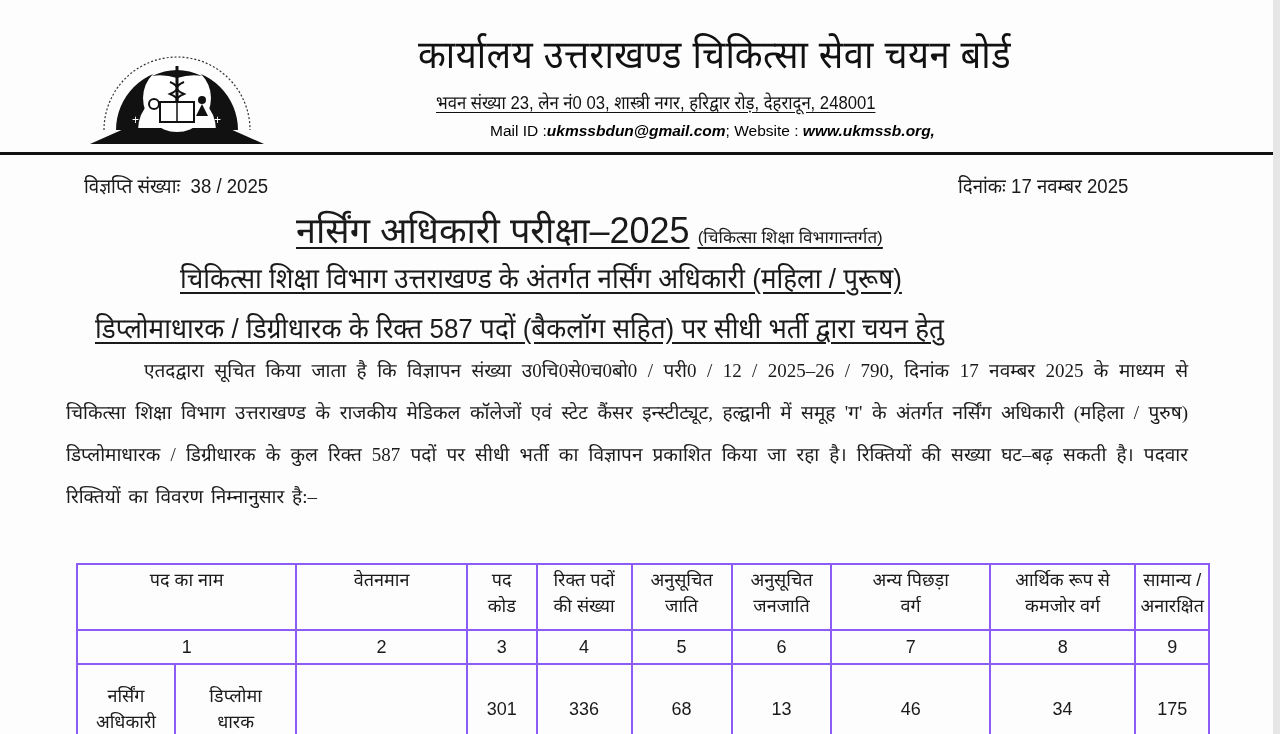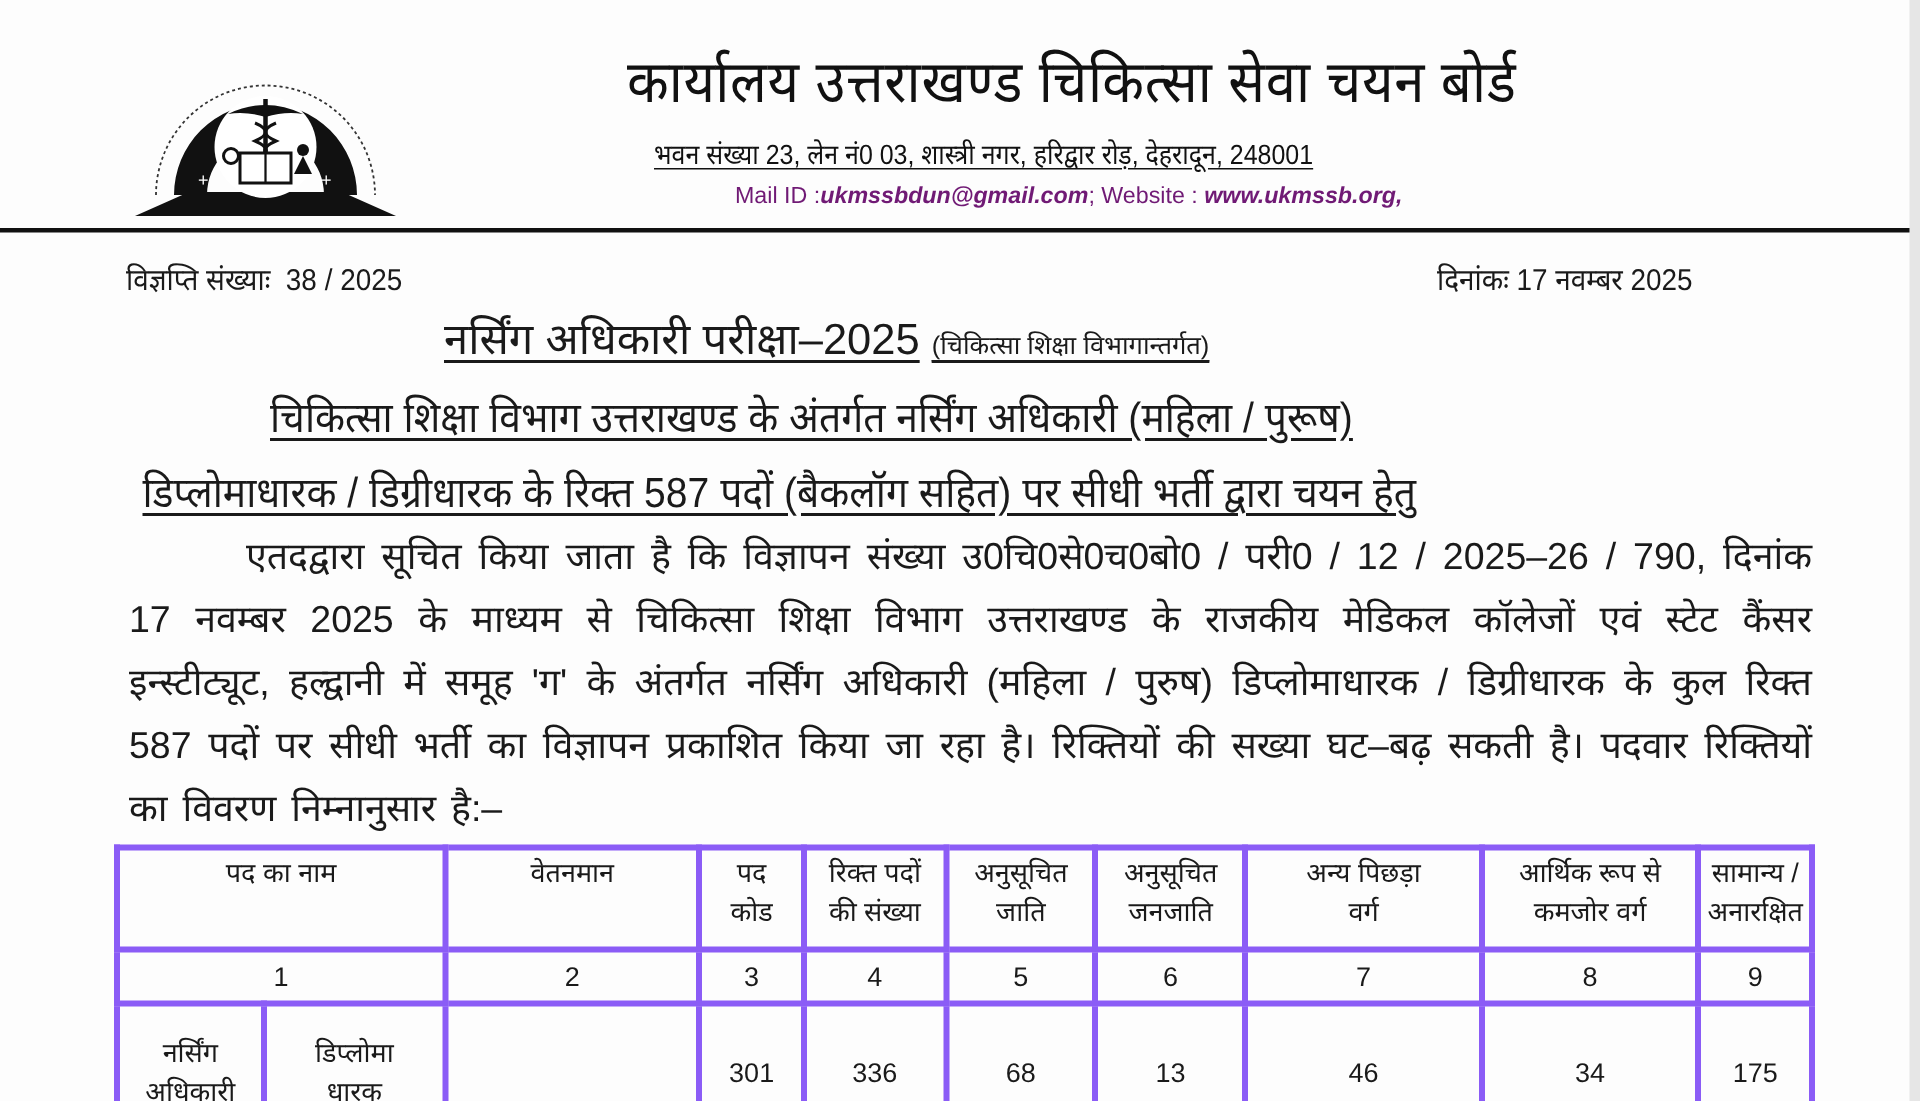--- a/index.html
+++ b/index.html
@@ -6,37 +6,37 @@
     body {
       width: 1280px; height: 734px; overflow: hidden; position: relative;
       background: #fdfdfd; color: #1a1a1a;
       font-family: "Liberation Sans", "DejaVu Sans", sans-serif;
     }
     .right-edge { position: absolute; top: 0; right: 0; width: 7px; height: 734px; background: #e6e6e6; }
     .abs { position: absolute; }
     .logo { left: 86px; top: 18px; width: 182px; height: 128px; }
     .org-title { left: 418px; top: 26px; font-size: 39px; letter-spacing: 0.5px; color: #111; white-space: nowrap; transform: scaleX(0.93); transform-origin: left; }
     .address { left: 436px; top: 89px; font-size: 18.5px; color: #111; text-decoration: underline; text-underline-offset: 3px; white-space: nowrap; transform: scaleX(0.9); transform-origin: left; }
-    .contact { left: 490px; top: 122px; font-size: 15.5px; color: #701a75; white-space: nowrap; }
+    .contact { left: 490px; top: 122px; font-size: 15.5px; color: #000000; white-space: nowrap; }
     .contact b { font-style: italic; }
     .divider { left: 0; top: 152px; width: 1273px; height: 3px; background: #111; }
     .notice-no { left: 84px; top: 172px; font-size: 20px; white-space: nowrap; transform: scaleX(0.93); transform-origin: left; }
     .notice-date { left: 958px; top: 172px; font-size: 20px; white-space: nowrap; transform: scaleX(0.93); transform-origin: left; }
     .heading1 { left: 296px; top: 205px; white-space: nowrap; text-decoration: underline; text-underline-offset: 4px; text-decoration-thickness: 2px; }
-    .heading1 .big { font-size: 29px; }
+    .heading1 .big { font-size: 36px; }
     .heading1 .small { font-size: 17px; margin-left: 8px; text-decoration: underline; }
     .heading2 { left: 180px; top: 258px; font-size: 28px; white-space: nowrap; text-decoration: underline; text-underline-offset: 4px; transform: scaleX(0.93); transform-origin: left; }
     .heading3 { left: 95px; top: 308px; font-size: 28px; white-space: nowrap; text-decoration: underline; text-underline-offset: 4px; transform: scaleX(0.93); transform-origin: left; }
-    .para { left: 86px; top: 350px; width: 1122px; font-size: 25px; line-height: 42px; text-align: justify; word-spacing: 3px; }
+    .para { left: 66px; top: 350px; width: 1122px; font-size: 19px; line-height: 42px; text-align: justify; word-spacing: 3px; font-family: Liberation Serif, serif; }
     .para .indent { display: inline-block; width: 78px; }
     table.vac {
       position: absolute; left: 76px; top: 563px; width: 1134px;
       border-collapse: collapse; font-size: 18px; color: #1a1a1a;
     }
-    table.vac td, table.vac th { border: 4px solid #8b5cf6; text-align: center; vertical-align: middle; font-weight: normal; padding: 0 4px; line-height: 26px; }
+    table.vac td, table.vac th { border: 2px solid #8b5cf6; text-align: center; vertical-align: middle; font-weight: normal; padding: 0 4px; line-height: 26px; }
     table.vac tr.h th { height: 62px; vertical-align: top; padding-top: 2px; }
     table.vac tr.n td { height: 32px; }
     table.vac tr.r td { height: 70px; }
   </style>
 </head>
 <body>
 
 <div class="right-edge"></div>
 
 <div class="abs logo">

